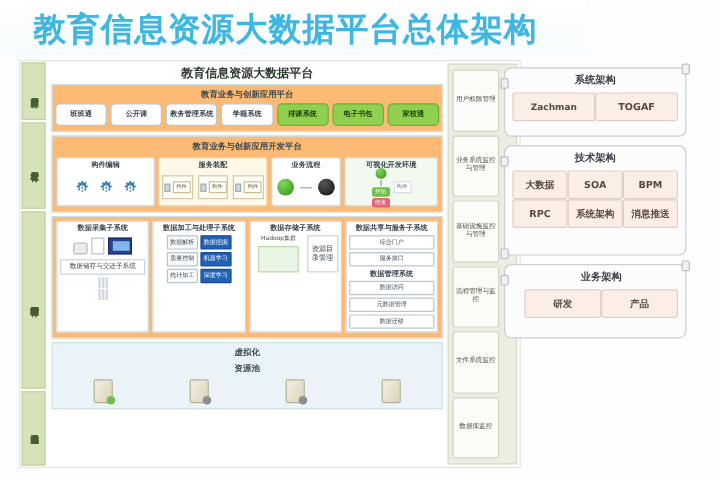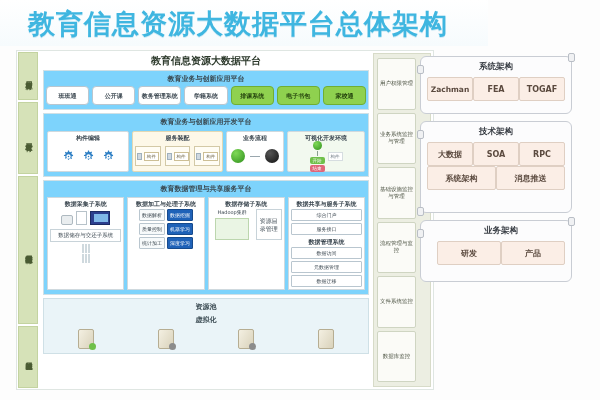--- a/index.html
+++ b/index.html
@@ -54,21 +54,21 @@
     position: absolute; left: 24px; top: 0; right: 62px; bottom: 0;
   }
 
   .platform-head {
     text-align: center; font-size: 10px; font-weight: bold; color: #2d3a2c;
     padding-top: 3px; padding-bottom: 2px;
   }
 
   .band {
     border: 1px solid #cfe0e6; margin: 0 2px 3px 2px;
-    background: #7dd3fc; padding: 2px;
+    background: #fdba74; padding: 2px;
   }
   .band-title {
     text-align: center; font-size: 7px; font-weight: bold; color: #3a4a52;
     padding: 1px 0 2px 0;
   }
 
   
   .chips { display: flex; gap: 3px; justify-content: center; padding-bottom: 2px; }
   .chip {
     flex: 1 1 0; height: 19px; border-radius: 4px;
@@ -310,21 +310,20 @@
                 <span class="tag tag-red">结束</span>
               </div>
               <div class="vis-right">构件</div>
             </div>
           </div>
 
         </div>
       </div>
 
       <div class="band" style="padding-bottom:3px;">
-        <div class="band-title">教育数据管理与共享服务平台</div>
         <div class="subsystems">
 
           <div class="sub">
             <div class="sub-title">数据采集子系统</div>
             <div class="icons-row">
               <span class="cam"></span>
               <span class="doc"></span>
               <span class="pc"></span>
             </div>
             <div class="collect-sub">数据储存与交还子系统</div>
@@ -372,22 +371,22 @@
             <div class="sub-title">数据管理系统</div>
             <div class="mini plain" style="width:100%;margin-bottom:2px;">数据访问</div>
             <div class="mini plain" style="width:100%;margin-bottom:2px;">元数据管理</div>
             <div class="mini plain" style="width:100%;">数据迁移</div>
           </div>
 
         </div>
       </div>
 
       <div class="respool">
+        <div class="band-title">虚拟化</div>
         <div class="band-title">资源池</div>
-        <div class="band-title">虚拟化</div>
         <div class="servers">
           <span class="server s1"></span>
           <span class="server s2"></span>
           <span class="server s3"></span>
           <span class="server s4"></span>
         </div>
       </div>
 
     </div>
 
@@ -406,32 +405,32 @@
   </div>
 
   <div class="arch-col">
 
     <div class="arch-card ac1">
       <span class="clip tl"></span>
       <span class="clip tr"></span>
       <div class="arch-title">系统架构</div>
       <div class="arch-grid">
         <div class="arch-item small">Zachman</div>
-        <div class="arch-item">FEA</div>
         <div class="arch-item">TOGAF</div>
       </div>
     </div>
 
     <div class="arch-card ac2">
       <span class="clip tl"></span>
       <span class="clip bl"></span>
       <div class="arch-title">技术架构</div>
       <div class="arch-grid">
         <div class="arch-item">大数据</div>
         <div class="arch-item">SOA</div>
+        <div class="arch-item">BPM</div>
         <div class="arch-item">RPC</div>
         <div class="arch-item">系统架构</div>
         <div class="arch-item">消息推送</div>
       </div>
     </div>
 
     <div class="arch-card ac3">
       <span class="clip tl"></span>
       <span class="clip tr"></span>
       <div class="arch-title">业务架构</div>

